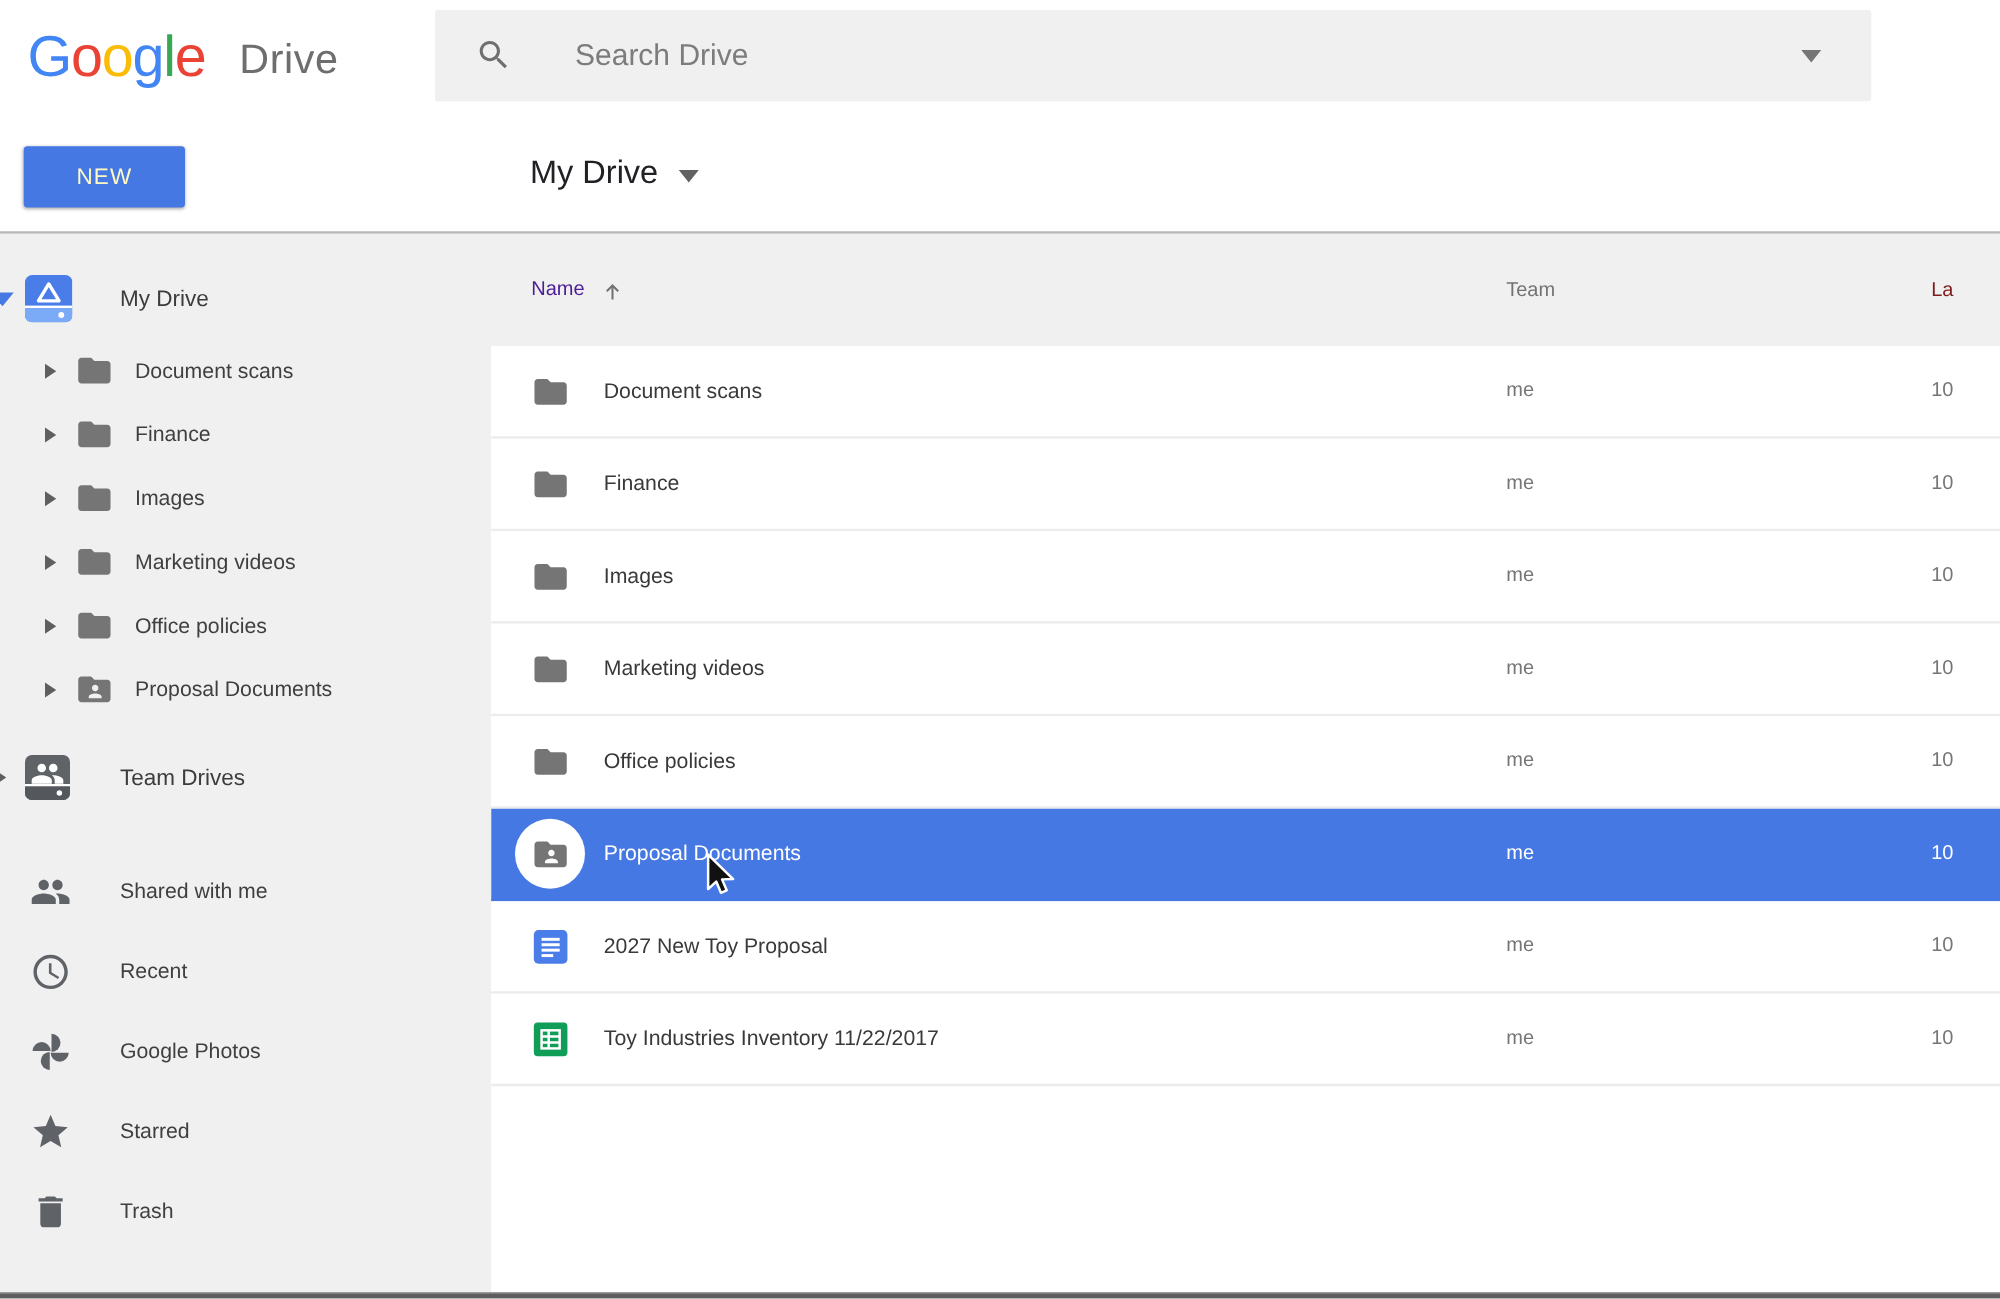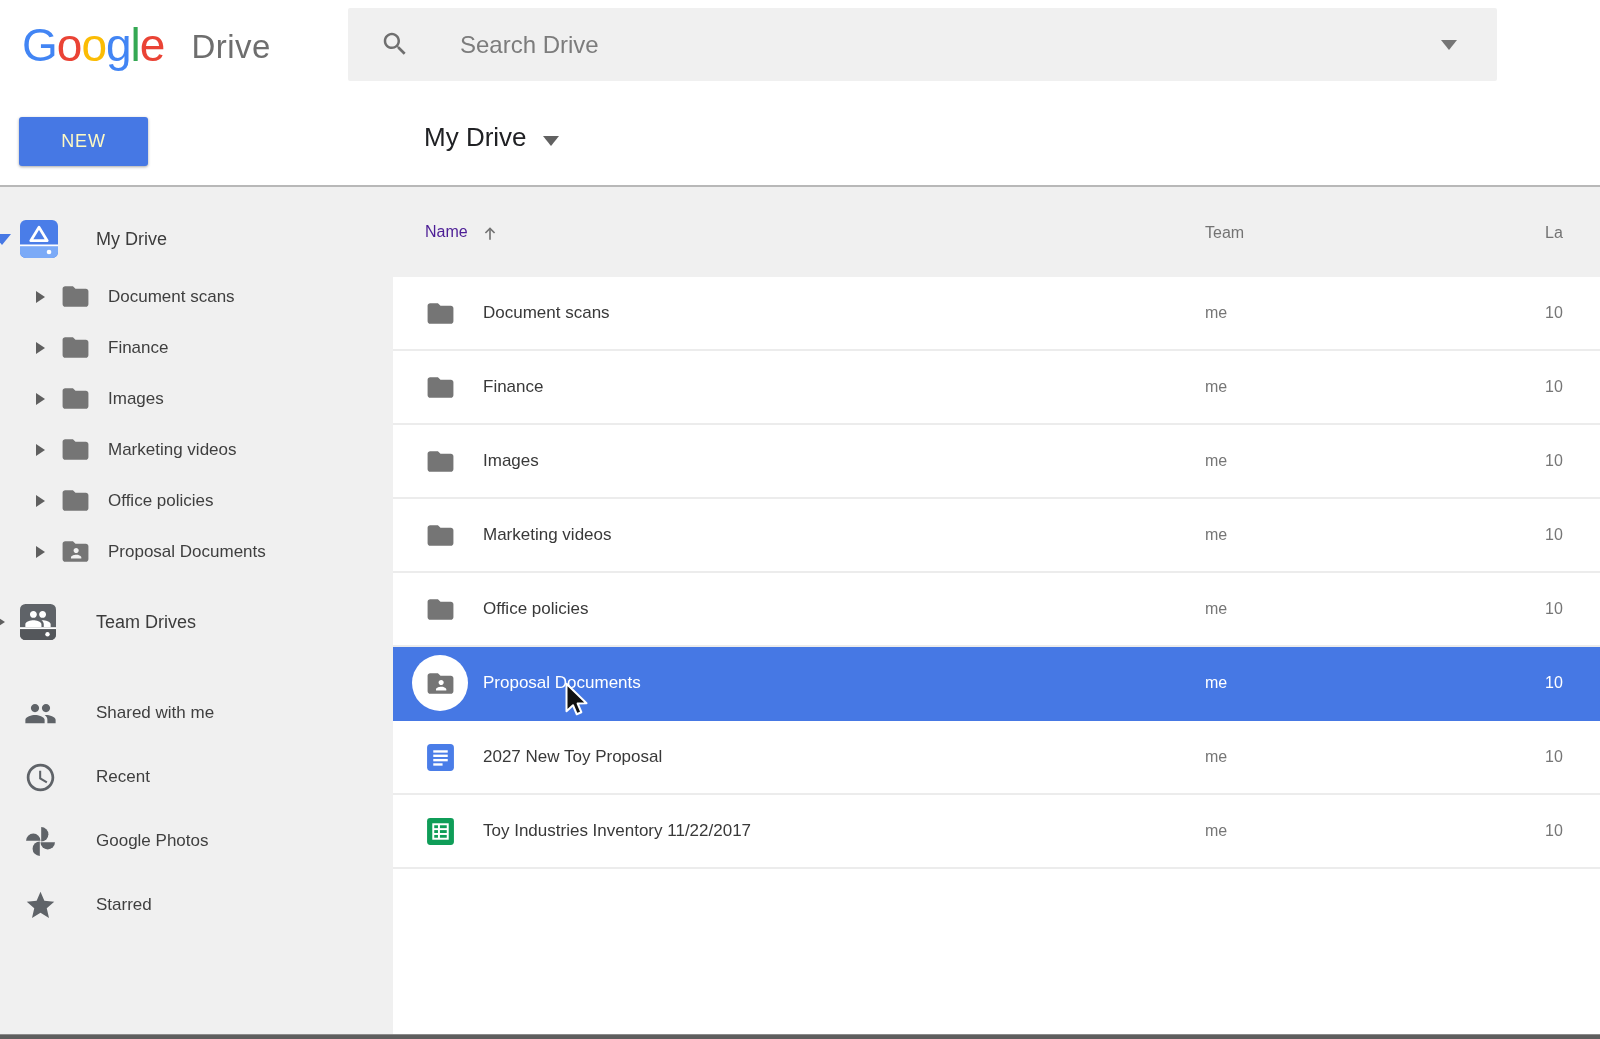--- a/index.html
+++ b/index.html
@@ -51,21 +51,21 @@
   .side-team .lbl{position:absolute;left:96px;font-size:18px;font-weight:500;color:#3c3c3c;}
   .side-nav{margin-top:31px;}
   .nav-item{height:64px;}
   .nav-item .nicon{position:absolute;left:24px;width:33px;height:33px;fill:#5f6368;}
   .nav-item .lbl{position:absolute;left:96px;font-size:17px;font-weight:500;color:#3f3f3f;}
 
   
   .list-header-name{position:absolute;left:425px;top:36px;display:flex;align-items:flex-start;color:#4c1d95;font-size:16px;cursor:pointer;}
   .list-header-name svg{width:20px;height:20px;margin-left:12px;}
   .list-header-owner{position:absolute;left:1205px;top:37px;color:#737373;font-size:16px;cursor:pointer;}
-  .list-header-mod{position:absolute;left:1545px;top:37px;color:#737373;font-size:16px;white-space:nowrap;cursor:pointer;}
+  .list-header-mod{position:absolute;left:1545px;top:37px;color:#7f1d1d;font-size:16px;white-space:nowrap;cursor:pointer;}
   .listpanel{position:absolute;left:393px;top:90px;width:1207px;height:757px;background:#fff;}
   .row{position:relative;height:74px;border-bottom:2px solid #ececec;display:flex;align-items:center;padding-left:19px;background:#fff;cursor:pointer;}
   .row .iconwrap{width:56px;height:56px;border-radius:50%;display:flex;align-items:center;justify-content:center;flex:0 0 56px;}
   .row .ficon{width:31px;height:31px;fill:#757575;}
   .row .fname{margin-left:15px;font-size:17px;font-weight:500;color:#393939;white-space:nowrap;}
   .row .fowner{position:absolute;left:812px;font-size:16px;color:#767676;}
   .row .fdate{position:absolute;left:1152px;font-size:16px;color:#767676;white-space:nowrap;}
   .row.selected{background:#4678e4;border-bottom-color:#4678e4;}
   .row.selected .iconwrap{background:#fff;}
   .row.selected .fname,.row.selected .fowner,.row.selected .fdate{color:#fff;}
@@ -260,20 +260,26 @@
               <use href="#i-photos"></use>
             </svg>
             <span class="lbl">Google Photos</span>
           </div>
           <div class="side-row nav-item">
             <svg class="nicon">
               <use href="#i-star"></use>
             </svg>
             <span class="lbl">Starred</span>
           </div>
+          <div class="side-row nav-item">
+            <svg class="nicon">
+              <use href="#i-trash"></use>
+            </svg>
+            <span class="lbl">Trash</span>
+          </div>
         </div>
     </div>
 
     <div class="list-header-name">
       <span>Name</span>
       <svg>
           <use href="#i-sort-up"></use>
         </svg>
     </div>
     <div class="list-header-owner">Team</div>

